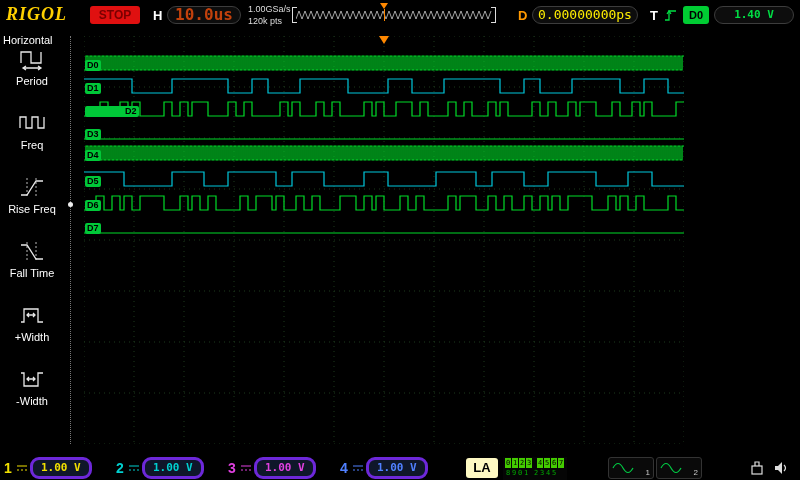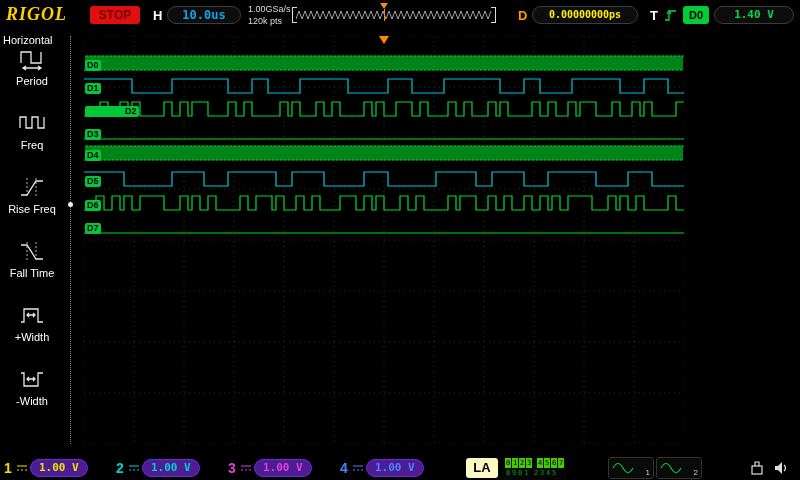--- a/index.html
+++ b/index.html
@@ -9,35 +9,35 @@
   
   .topbar{position:absolute;left:0;top:0;width:800px;height:30px;background:#000;}
   .brand{position:absolute;left:6px;top:4px;font:italic bold 18px "Liberation Serif",serif;
          color:#ffd000;letter-spacing:1px;}
   .stop{position:absolute;left:90px;top:6px;width:50px;height:18px;background:#e01010;
         color:#7a0000;font:bold 12px "Liberation Sans",sans-serif;text-align:center;
         line-height:18px;border-radius:3px;}
   .hlabel{position:absolute;left:153px;top:8px;color:#fff;font:bold 13px "Liberation Sans",sans-serif;}
   .pillbox{background:#0d0d0d;border:1px solid #3d3d3d;border-radius:9px;text-align:center;
            font-family:"DejaVu Sans Mono",monospace;}
-  .tbox{position:absolute;left:167px;top:6px;width:72px;height:16px;color:#0ea5e9;
-        font-size:12px;font-weight:bold;line-height:16px;}
+  .tbox{position:absolute;left:167px;top:6px;width:72px;height:16px;color:#c2410c;
+        font-size:16px;font-weight:bold;line-height:16px;}
   .rate{position:absolute;left:248px;top:3px;color:#ddd;font-size:9px;line-height:12px;}
   .preview{position:absolute;left:292px;top:6px;width:204px;height:18px;}
   .bracket{position:absolute;top:1px;width:4px;height:14px;border-top:1px solid #ddd;border-bottom:1px solid #ddd;}
   .bracket.l{left:0;border-left:1px solid #ddd;}
   .bracket.r{right:0;border-right:1px solid #ddd;}
   .preview svg{position:absolute;left:4px;top:1px;}
   .pmarker{position:absolute;left:88px;top:-3px;width:9px;height:18px;}
   .pmarker .tri{width:0;height:0;border-left:4px solid transparent;border-right:4px solid transparent;
                 border-top:6px solid #ff8800;}
   .pmarker .stem{width:1px;height:12px;background:#ff8800;margin-left:4px;}
   .dlabel{position:absolute;left:518px;top:8px;color:#ff9900;font:bold 13px "Liberation Sans",sans-serif;}
   .dbox{position:absolute;left:532px;top:6px;width:104px;height:16px;color:#ffee00;
-        font-size:10px;font-weight:bold;line-height:16px;}
+        font-size:13px;font-weight:normal;line-height:16px;}
   .tlabel{position:absolute;left:650px;top:8px;color:#fff;font:bold 13px "Liberation Sans",sans-serif;}
   .tedge{position:absolute;left:663px;top:8px;}
   .tsrc{position:absolute;left:683px;top:6px;width:26px;height:18px;background:#00cc33;color:#000;
         font:bold 11px "Liberation Sans",sans-serif;text-align:center;line-height:18px;border-radius:3px;}
   .tlev{position:absolute;left:714px;top:6px;width:78px;height:16px;color:#00dd44;
         font-size:11px;font-weight:bold;line-height:16px;}
 
   
   .sidebar{position:absolute;left:0;top:30px;width:64px;height:426px;}
   .stitle{color:#fff;font-size:11px;padding:4px 0 2px 3px;}
@@ -64,21 +64,21 @@
   .mbtn{position:absolute;left:22px;width:88px;height:42px;background:#2d2d2d;
         border:1px solid #636363;border-radius:5px;color:#fff;font-size:12px;
         display:flex;align-items:center;justify-content:center;cursor:pointer;}
   .mbtn.disabled{color:#7a7a7a;}
 
   
   .bottombar{position:absolute;left:0;top:456px;width:800px;height:24px;background:#000;}
   .chblk{position:absolute;top:2px;height:20px;display:flex;align-items:center;}
   .chnum{font:bold 14px "Liberation Sans",sans-serif;color:var(--c);width:12px;text-align:center;}
   .coup{color:var(--c);margin:0 2px;}
-  .chval{background:#4c1d95;border:1px solid #6d28d9;border-radius:9px;color:var(--c);
+  .chval{background:#0f172a;border:3px solid #6d28d9;border-radius:9px;color:var(--c);
          font:bold 11px "DejaVu Sans Mono",monospace;line-height:14px;padding:1px 8px;}
   .latag{position:absolute;left:466px;top:2px;width:32px;height:20px;background:#7ce600;
          color:#000;font:bold 13px "Liberation Sans",sans-serif;text-align:center;
          line-height:20px;border-radius:3px;}
   .ladigits{position:absolute;left:503px;top:1px;width:60px;height:22px;background:#050505;
             padding:1px 2px;}
   .larow{display:flex;height:10px;}
   .larow span{width:6px;font:7px "DejaVu Sans Mono",monospace;line-height:10px;
               text-align:center;color:#00aa00;}
   .larow.act span{background:#44cc00;color:#000;margin-right:1px;}

